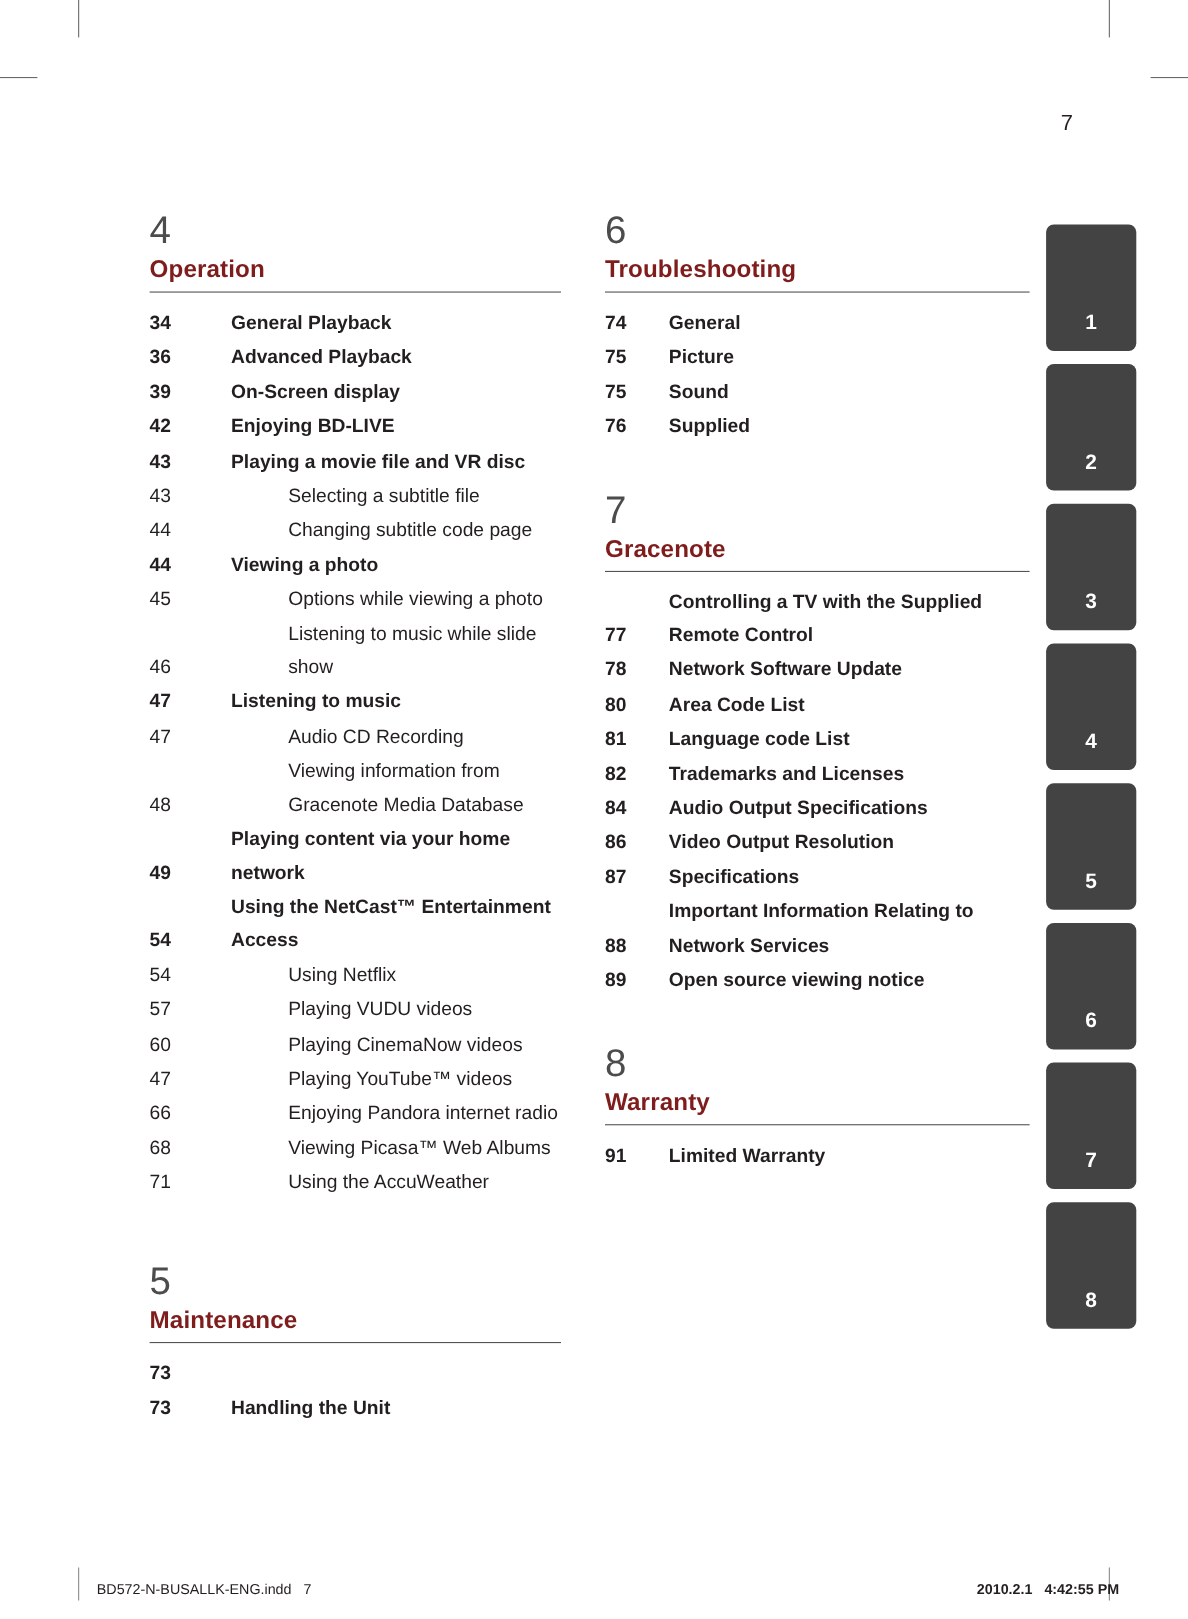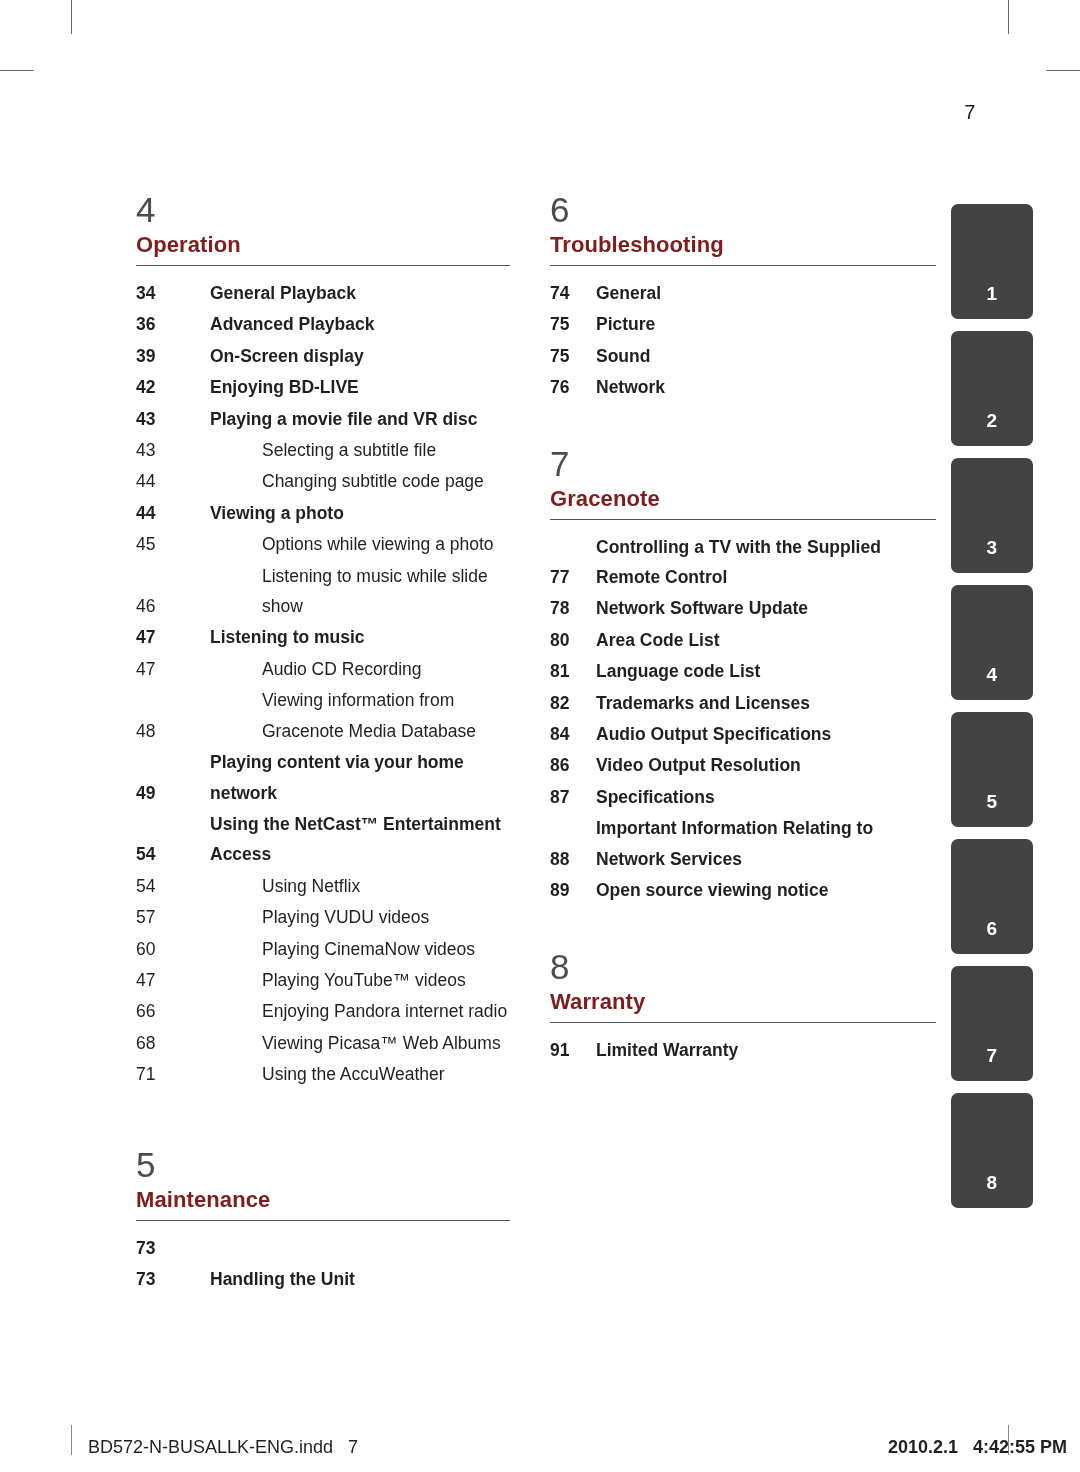--- a/index.html
+++ b/index.html
@@ -99,21 +99,21 @@
   }
 
   
   .lvl1 .toc-num { font-weight: bold; }
   .lvl1 .toc-txt { font-weight: bold; margin-left: 32px; }
 
   
   .lvl2 .toc-num { font-weight: normal; }
   .lvl2 .toc-txt { font-weight: normal; margin-left: 84px; }
 
-  .col-right .lvl1 .toc-txt { margin-left: 4px; }
+  .col-right .lvl1 .toc-txt { margin-left: 16px; }
 
   .gap-lg { height: 54px; }
   .gap-md { height: 40px; }
 
   
   .tabs {
     position: absolute;
     left: 951px;
     top: 204px;
   }
@@ -146,21 +146,21 @@
     height: 30px;
     background: #8a8a8a;
   }
   .footer-rule-l { left: 71px; }
   .footer-rule-r { left: 1008px; }
 
   .footer-left,
   .footer-right {
     position: absolute;
     top: 1437px;
-    font-size: 18px;
+    font-size: 13px;
     color: #231f20;
     font-family: "Liberation Sans", "DejaVu Sans", sans-serif;
     white-space: pre;
   }
   .footer-left  { left: 88px; }
   .footer-right { left: 888px; font-weight: bold; }
 </style>
 </head>
 <body>
 
@@ -294,21 +294,21 @@
         <div class="toc-row lvl1">
           <span class="toc-num">75</span>
           <span class="toc-txt">Picture</span>
         </div>
         <div class="toc-row lvl1">
           <span class="toc-num">75</span>
           <span class="toc-txt">Sound</span>
         </div>
         <div class="toc-row lvl1">
           <span class="toc-num">76</span>
-          <span class="toc-txt">Network</span>
+          <span class="toc-txt">Supplied</span>
         </div>
       </div>
       <div class="gap-md"></div>
       <div class="section">
         <div class="section-num">7</div>
         <div class="section-title">Gracenote</div>
         <div class="section-rule"></div>
         <div class="toc-row lvl1">
           <span class="toc-num">77</span>
           <span class="toc-txt">Controlling a TV with the Supplied Remote Control</span>

